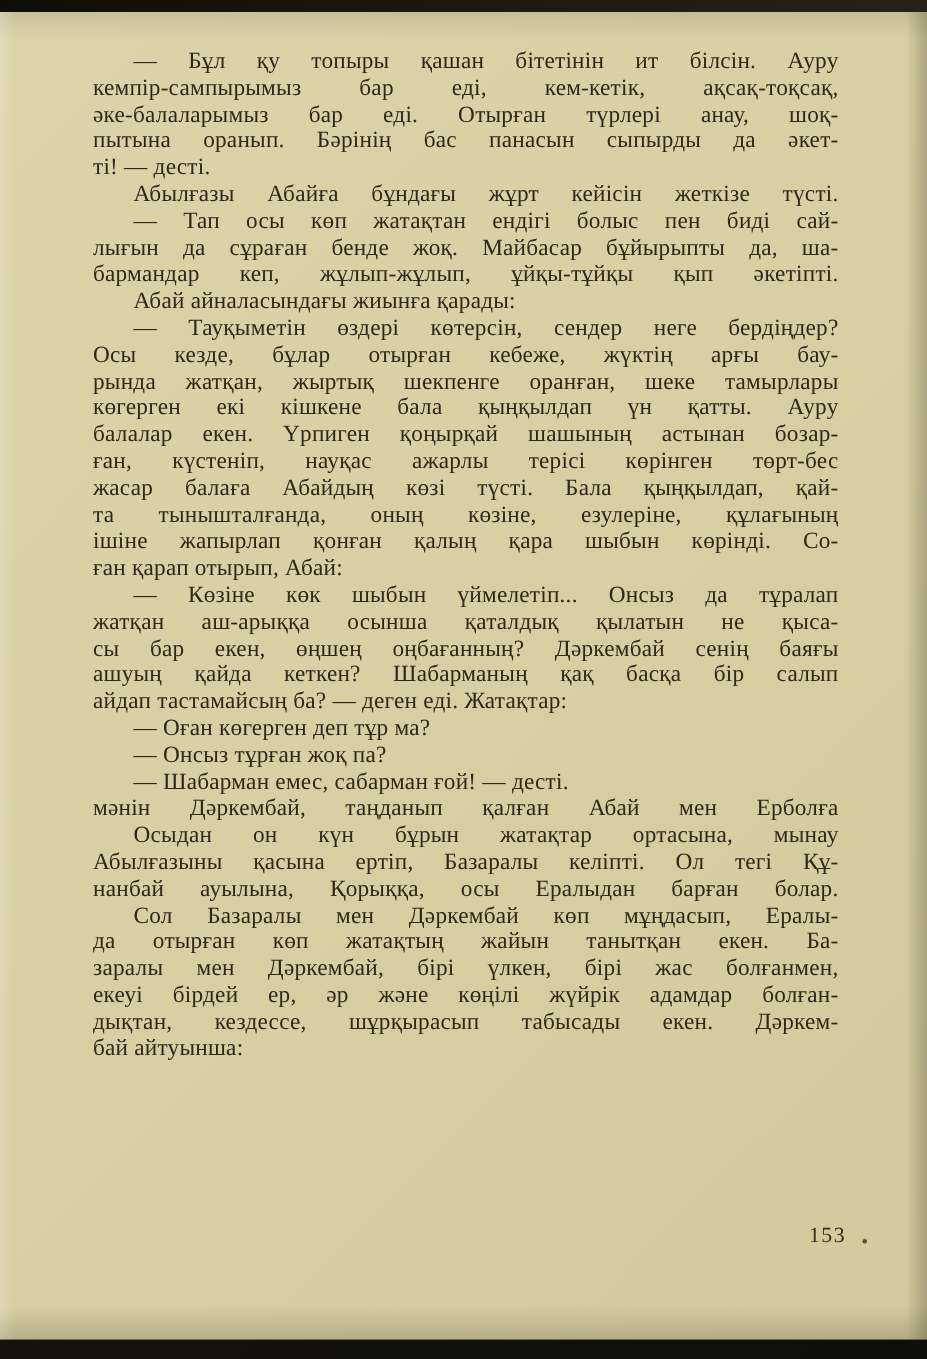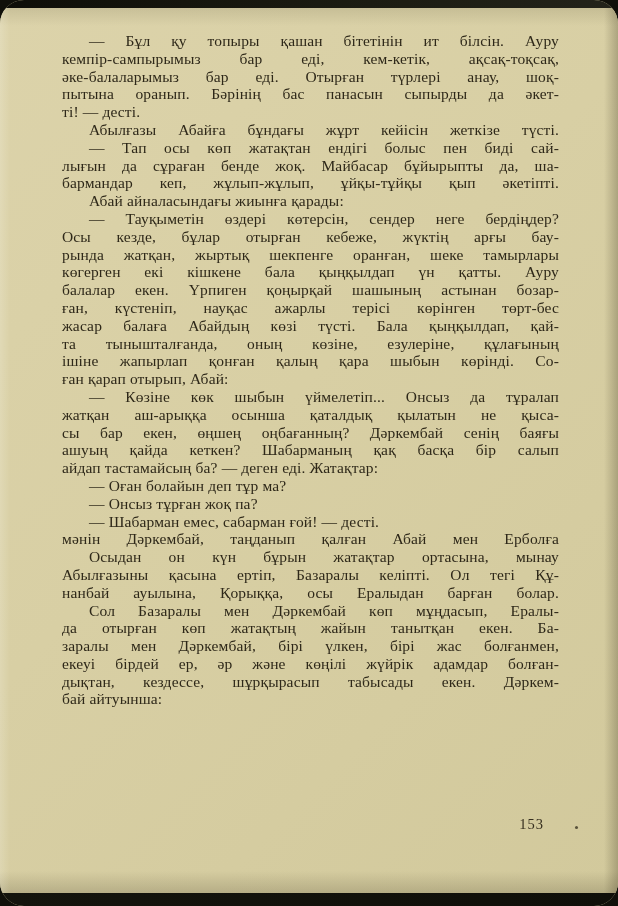--- a/index.html
+++ b/index.html
@@ -7,21 +7,20 @@
     padding: 0;
     background: #10100a;
     font-family: "Liberation Serif", serif;
   }
   .scan {
     position: relative;
     width: 618px;
     height: 906px;
     overflow: hidden;
     background: #d8cfa4;
-    border-radius: 24px;
   }
   .edge-top {
     position: absolute;
     top: 0; left: 0; right: 0;
     height: 8px;
     background: linear-gradient(90deg, #0e0e08 0%, #1c1c12 60%, #23231a 100%);
     z-index: 3;
   }
   .edge-bottom {
     position: absolute;
@@ -52,21 +51,21 @@
   }
   .para { margin: 0; }
   .para.indent .line:first-child { text-indent: 27px; }
   .line { white-space: normal; }
   .line.fill {
     text-align: justify;
     text-align-last: justify;
   }
   .page-number {
     position: absolute;
-    right: 74px;
+    right: 54px;
     bottom: 60px;
     font-size: 14.5px;
     letter-spacing: 1px;
     color: #352e1e;
   }
   .ink-speck {
     position: absolute;
     right: 40px;
     bottom: 64px;
     width: 3px;
@@ -116,21 +115,21 @@
           <div class="line">ған қарап отырып, Абай:</div>
         </div>
         <div class="para indent">
           <div class="line fill">— Көзіне көк шыбын үймелетіп... Онсыз да тұралап</div>
           <div class="line fill">жатқан аш-арыққа осынша қаталдық қылатын не қыса-</div>
           <div class="line fill">сы бар екен, өңшең оңбағанның? Дәркембай сенің баяғы</div>
           <div class="line fill">ашуың қайда кеткен? Шабарманың қақ басқа бір салып</div>
           <div class="line">айдап тастамайсың ба? — деген еді. Жатақтар:</div>
         </div>
         <div class="para indent">
-          <div class="line">— Оған болайын деп тұр ма?</div>
+          <div class="line">— Оған көгерген деп тұр ма?</div>
         </div>
         <div class="para indent">
           <div class="line">— Онсыз тұрған жоқ па?</div>
         </div>
         <div class="para indent">
           <div class="line">— Шабарман емес, сабарман ғой! — десті.</div>
         </div>
         <div class="para">
           <div class="line fill">мәнін Дәркембай, таңданып қалған Абай мен Ерболға</div>
         </div>

